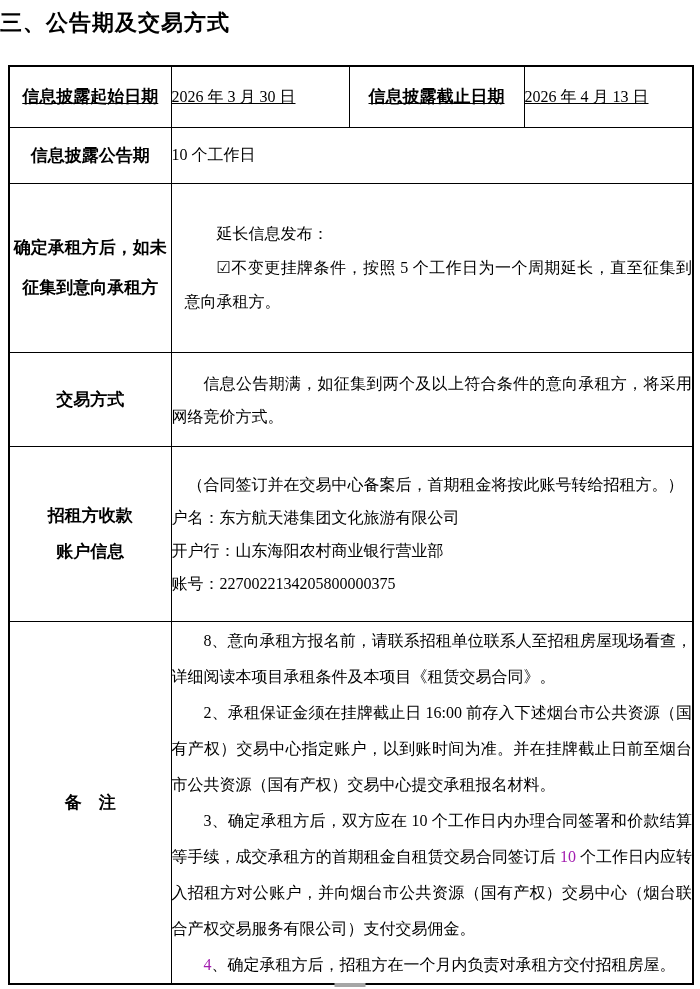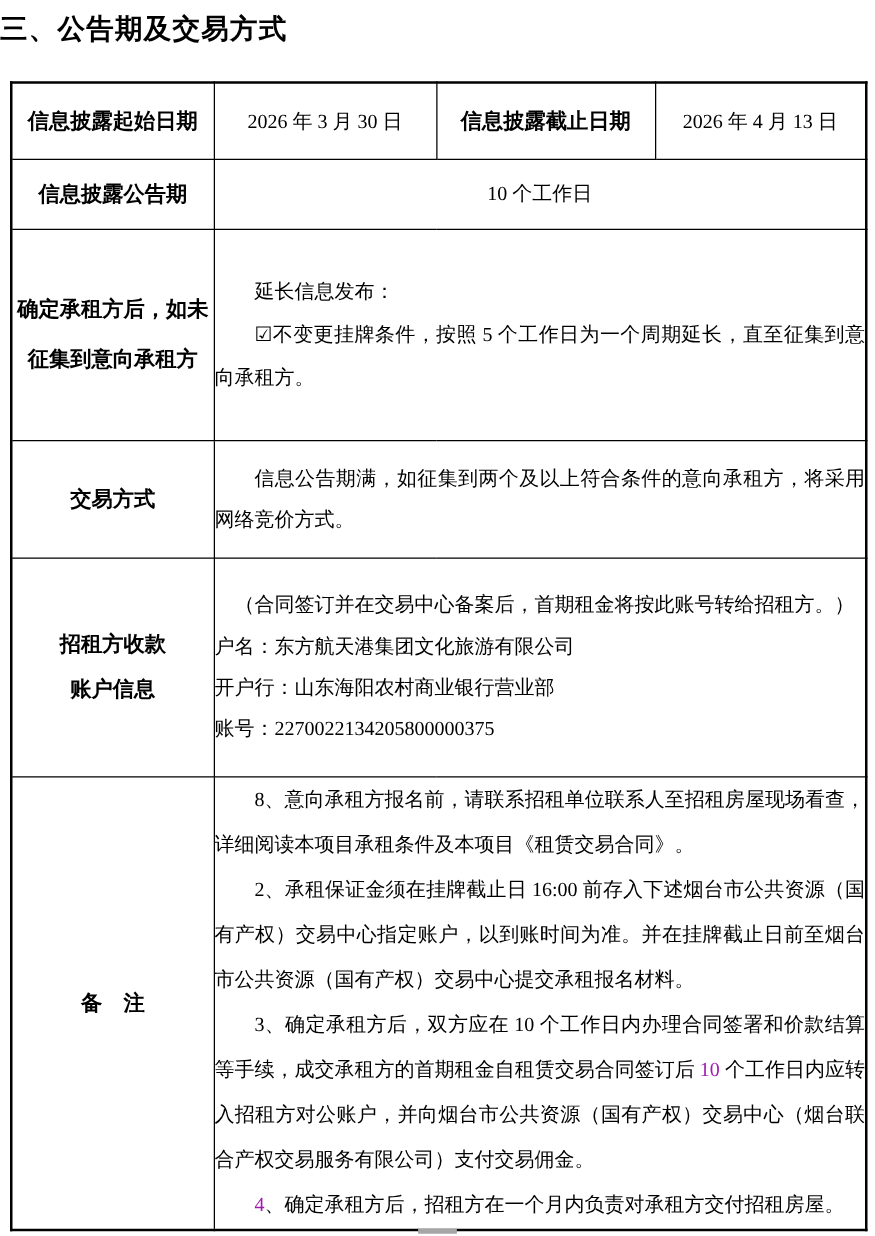--- a/index.html
+++ b/index.html
@@ -33,38 +33,37 @@
   th.label {
     font-size: 17px;
     font-weight: bold;
     text-align: center;
     line-height: 2.1;
     padding: 0 10px;
   }
   th.label .lbl-line { display: block; }
   td.val {
     font-size: 16px;
-    text-align: center;
   }
   td.content {
     font-size: 16px;
     text-align: justify;
     padding: 0 12px 0 11px;
   }
   td.content p { margin: 0; }
   .indent2 { text-indent: 2em; }
   .indent1 { text-indent: 1em; }
-  .r1 th, .r1 td { height: 60px; }
+  .r1 th, .r1 td { height: 60px; text-decoration: underline; }
   .r2 th, .r2 td { height: 55px; }
   .r3 th, .r3 td { height: 168px; }
   .r4 th, .r4 td { height: 93px; }
   .r5 th, .r5 td { height: 174px; border-radius: 23px; }
   .r6 th, .r6 td { height: 361px; }
   .r3 th.label { line-height: 2.35; }
-  .r3 td.content { line-height: 34px; }
+  .r3 td.content { line-height: 34px; padding-left: 13px; }
   .r4 td.content { line-height: 33px; }
   .r5 td.content { line-height: 33px; }
   .r6 td.content { line-height: 36px; }
   .blue-num { color: #a21caf; }
   .checkbox-glyph { font-family: "DejaVu Sans", sans-serif; }
   .bottom-bar {
     position: absolute;
     left: 50%;
     transform: translateX(-50%);
     top: 983px;

